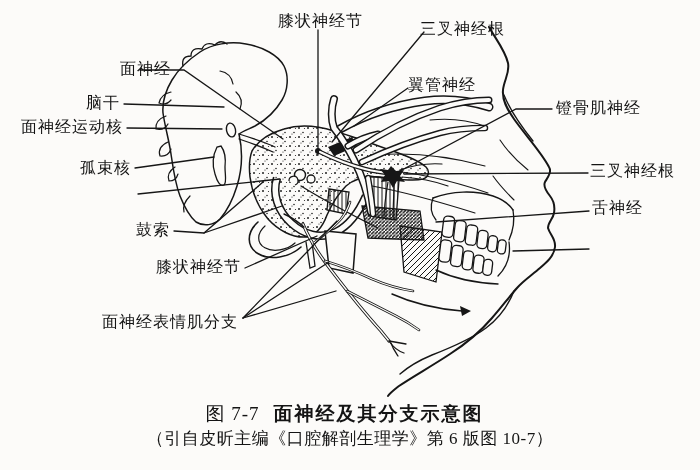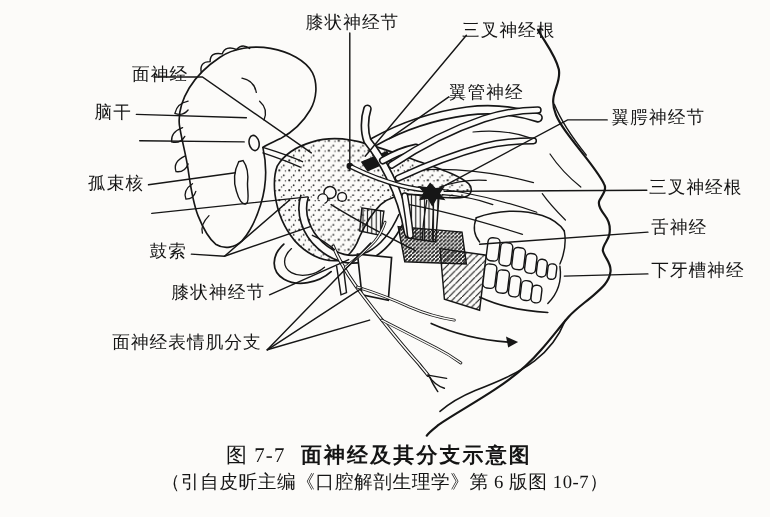--- a/index.html
+++ b/index.html
@@ -167,30 +167,30 @@
     <polyline points="408,88 354,126"></polyline>
     <polyline points="552,109 516,109 400,171"></polyline>
     <polyline points="588,173 404,174"></polyline>
     <polyline points="589,211 436,222"></polyline>
     <polyline points="589,249 513,251"></polyline>
   </g>
 </svg>
 
   <div class="lbl" style="right:529px;top:61px">面神经</div>
   <div class="lbl" style="right:580px;top:95px">脑干</div>
+  <div class="lbl" style="right:577px;top:119px">面神经运动核</div>
   <div class="lbl" style="right:569px;top:160px">孤束核</div>
   <div class="lbl" style="right:530px;top:222px">鼓索</div>
   <div class="lbl" style="right:459px;top:259px">膝状神经节</div>
-  <div class="lbl" style="right:462px;top:304px">面神经表情肌分支</div>
+  <div class="lbl" style="right:462px;top:314px">面神经表情肌分支</div>
   <div class="lbl" style="left:278px;top:13px">膝状神经节</div>
   <div class="lbl" style="left:420px;top:21px">三叉神经根</div>
   <div class="lbl" style="left:408px;top:77px">翼管神经</div>
-  <div class="lbl" style="left:556px;top:100px">翼腭神经节</div>
+  <div class="lbl" style="left:556px;top:100px">镫骨肌神经</div>
   <div class="lbl" style="left:590px;top:163px">三叉神经根</div>
   <div class="lbl" style="left:592px;top:200px">舌神经</div>
-  <div class="lbl" style="left:592px;top:239px">下牙槽神经</div>
 
   <div class="cap1">
     <span class="fignum">图 7-7</span><span class="figtitle">面神经及其分支示意图</span>
   </div>
   <div class="cap2">（引自皮昕主编《口腔解剖生理学》第 6 版图 10-7）</div>
 
 </div>
 
 </body></html>

